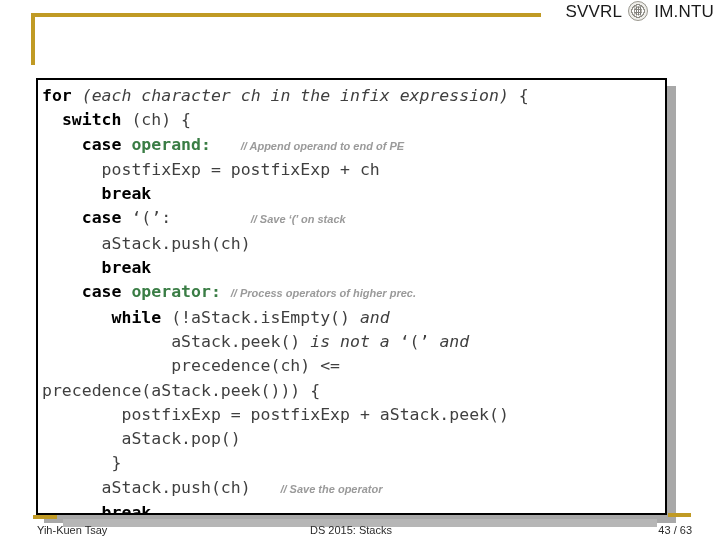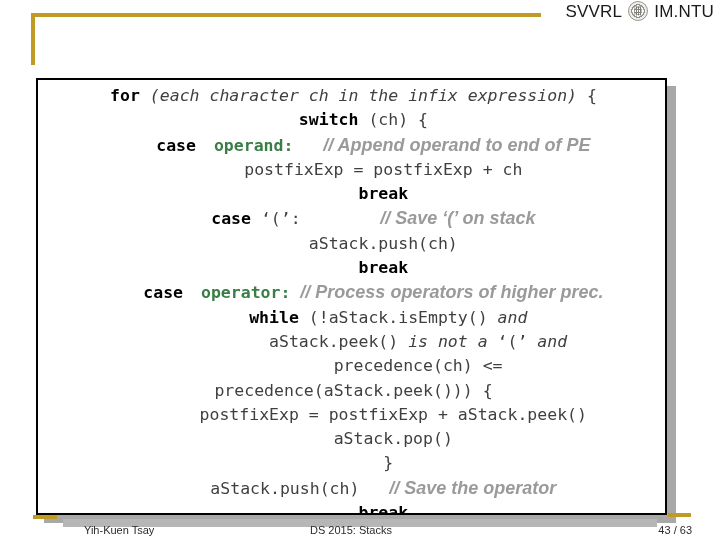--- a/index.html
+++ b/index.html
@@ -105,41 +105,40 @@
   #code-box {
     position: absolute;
     left: 36px;
     top: 78px;
     width: 631px;
     height: 437px;
     background: #ffffff;
     border: 2px solid #000000;
     box-sizing: border-box;
     overflow: hidden;
-    text-align: center;
   }
   #code-lines {
     padding: 4px 0 0 4px;
     font-family: "DejaVu Sans Mono", monospace;
     font-size: 16.5px;
     line-height: 24.3px;
     color: #3b3b3b;
     white-space: pre;
   }
   .code-line { white-space: pre; }
 
   .kw      { font-weight: bold; color: #000000; }
   .plain   { color: #3f3f3f; }
   .ital    { font-style: italic; color: #3f3f3f; }
-  .grn     { font-weight: bold; color: #3a7d45; margin-left: 8px; }
+  .grn     { font-weight: bold; color: #3a7d45; }
   .cmt {
     font-family: "Liberation Sans", sans-serif;
     font-style: italic;
     font-weight: bold;
-    font-size: 18px;
+    font-size: 11px;
     color: #9a9a9a;
   }
 
   
   #footer-bar {
     position: absolute;
     left: 63px;
     top: 519px;
     width: 594px;
     height: 8px;
@@ -162,21 +161,21 @@
     background: #c09a24;
   }
 
   .foot-text {
     position: absolute;
     top: 524px;
     font-size: 11px;
     color: #2b2b2b;
     white-space: nowrap;
   }
-  #foot-author { left: 37px; margin-left: 47px; }
+  #foot-author { left: 37px; }
   #foot-center { left: 351px; transform: translateX(-50%); }
   #foot-page   { right: 28px; }
 </style>
 </head>
 <body>
 
 <div id="slide">
 
   <div id="brand">
     <span class="brand-text">SVVRL</span>

